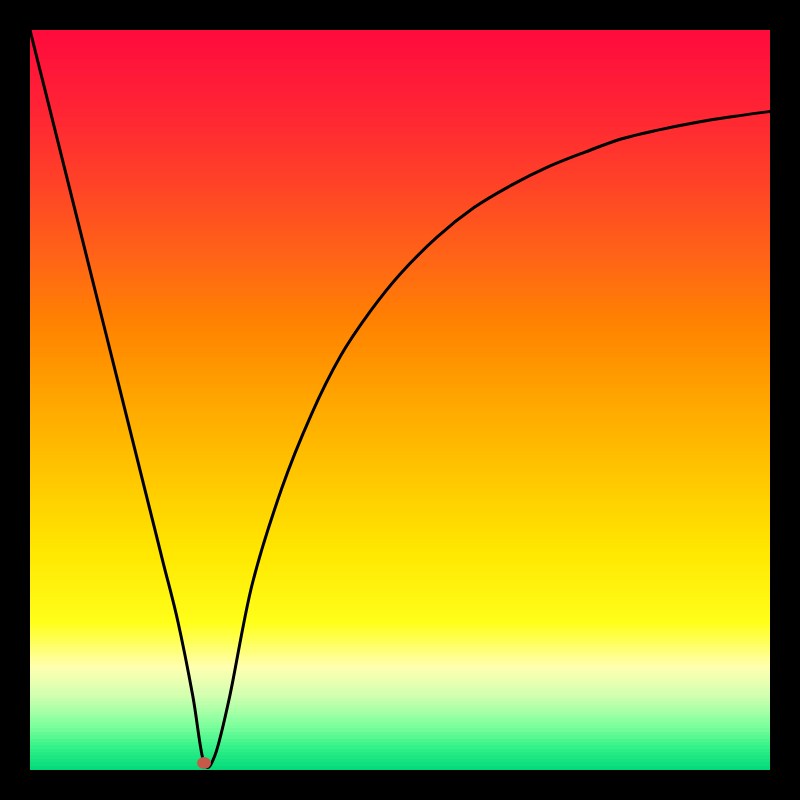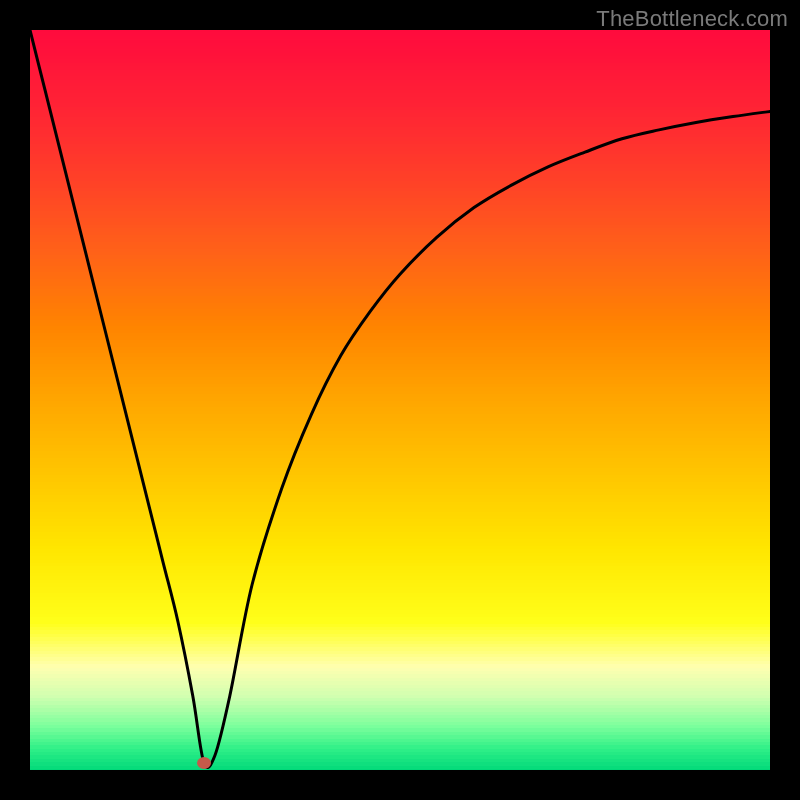--- a/index.html
+++ b/index.html
@@ -57,21 +57,20 @@
     border-radius: 50% / 50%;
     background: #c55a4a;
     transform: translate(-50%, -50%);
     z-index: 25;
   }
 </style>
 </head>
 <body>
 
 <div class="frame">
-  <div class="attribution">TheBottleneck.com</div>
   <div class="plot">
     <div class="gradient" id="gradient">
         <div class="slab" style="top: -1px; height: 5.36364px; background: rgb(255, 11, 61);"></div>
         <div class="slab" style="top: 2.379px; height: 5.36364px; background: rgb(255, 12, 61);"></div>
         <div class="slab" style="top: 5.75799px; height: 5.36364px; background: rgb(255, 13, 60);"></div>
         <div class="slab" style="top: 9.13699px; height: 5.36364px; background: rgb(255, 14, 60);"></div>
         <div class="slab" style="top: 12.516px; height: 5.36364px; background: rgb(255, 15, 60);"></div>
         <div class="slab" style="top: 15.895px; height: 5.36364px; background: rgb(255, 16, 59);"></div>
         <div class="slab" style="top: 19.274px; height: 5.36364px; background: rgb(255, 17, 59);"></div>
         <div class="slab" style="top: 22.653px; height: 5.36364px; background: rgb(255, 18, 58);"></div>

